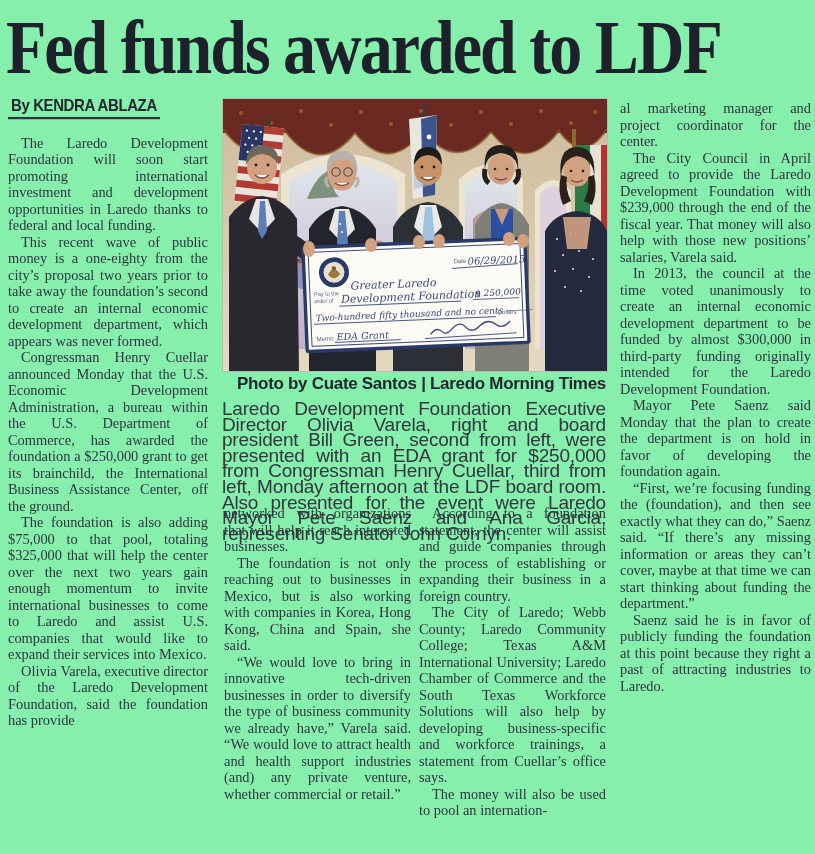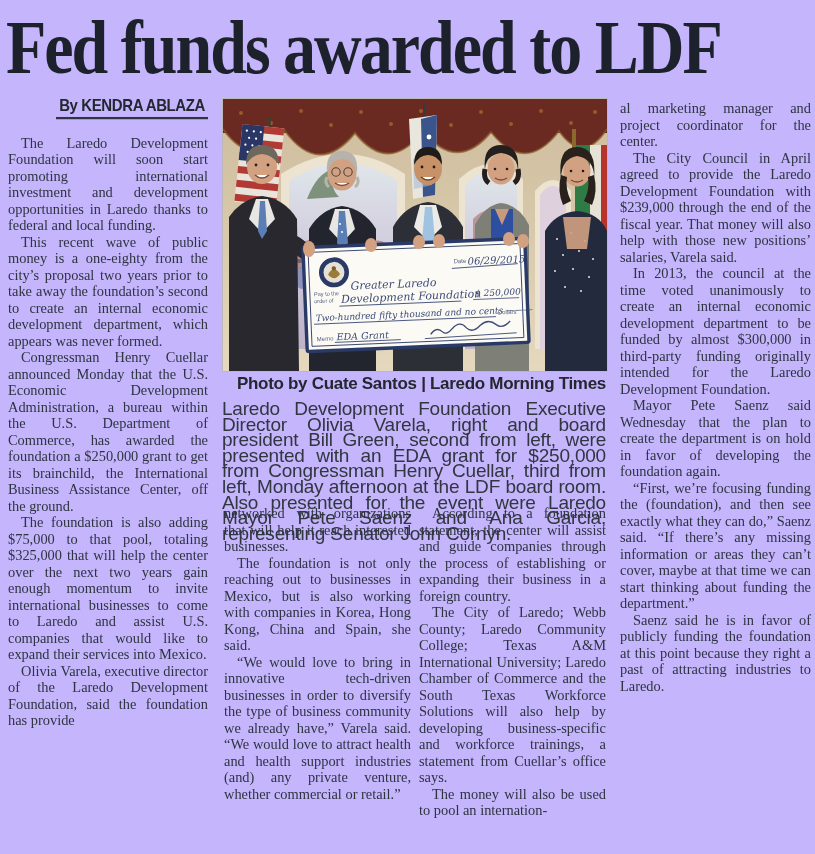--- a/index.html
+++ b/index.html
@@ -1,34 +1,34 @@
 <!DOCTYPE html>
 <html><head>
 <meta charset="utf-8">
 <style>
   html,body{margin:0;padding:0;background:#ffffff;}
   .page{
-    position:relative;width:815px;height:854px;background:#c4b5fd;
+    position:relative;width:815px;height:854px;background:#86efac;
     font-family:"Liberation Serif",serif;color:#2e3440;overflow:hidden;
   }
   .headline{
     position:absolute;left:6px;top:0px;width:806px;
     font-family:"Liberation Serif",serif;font-weight:bold;
     font-size:66px;letter-spacing:-2px;color:#1d212b;white-space:nowrap;
     transform:scaleY(1.14);transform-origin:top left;line-height:84px;
   }
   .col{position:absolute;text-align:justify;font-size:14.4px;line-height:16.5px;color:#2e3440;}
   .col p{margin:0;text-indent:13px;}
   .col p.noindent{text-indent:0;}
   .col p.tagline{font-style:italic;}
   .col1{left:8px;top:98px;width:200px;}
   .col2{left:224px;top:505px;width:187px;}
   .col3{left:419px;top:505px;width:187px;}
   .col4{left:620px;top:100px;width:191px;}
-  .byline-block{text-align:right;font-family:"Liberation Sans",sans-serif;margin-bottom:17px;}
+  .byline-block{text-align:left;font-family:"Liberation Sans",sans-serif;margin-bottom:17px;}
   .byline-author{
     display:inline-block;font-weight:bold;font-size:15px;letter-spacing:-0.4px;
     color:#23272f;border-bottom:2px solid #2e3440;padding:0 3px 1px;
     transform:scaleY(1.12);transform-origin:center;
   }
   .byline-pub{font-size:12.6px;letter-spacing:-0.3px;color:#23272f;margin-top:3px;transform:scaleY(1.05);}
   .photo-frame{position:absolute;left:222px;top:98px;width:384px;}
   .photo-frame svg{display:block;border:1px solid #b9b9b9;}
   .credit{
     font-family:"Liberation Sans",sans-serif;font-weight:bold;font-size:17px;
@@ -277,18 +277,18 @@
   <div class="col col3">
     <p>According to a foundation statement, the center will assist and guide companies through the process of establishing or expanding their business in a foreign country.</p>
     <p>The City of Laredo; Webb County; Laredo Community College; Texas A&amp;M International University; Laredo Chamber of Commerce and the South Texas Workforce Solutions will also help by developing business-specific and workforce trainings, a statement from Cuellar’s office says.</p>
     <p>The money will also be used to pool an internation-</p>
   </div>
 
   <div class="col col4">
     <p class="noindent">al marketing manager and project coordinator for the center.</p>
     <p>The City Council in April agreed to provide the Laredo Development Foundation with $239,000 through the end of the fiscal year. That money will also help with those new positions’ salaries, Varela said.</p>
     <p>In 2013, the council at the time voted unanimously to create an internal economic development department to be funded by almost $300,000 in third-party funding originally intended for the Laredo Development Foundation.</p>
-    <p>Mayor Pete Saenz said Wednesday that the plan to create the department is on hold in favor of developing the foundation again.</p>
+    <p>Mayor Pete Saenz said Monday that the plan to create the department is on hold in favor of developing the foundation again.</p>
     <p>“First, we’re focusing funding the (foundation), and then see exactly what they can do,” Saenz said. “If there’s any missing information or areas they can’t cover, maybe at that time we can start thinking about funding the department.”</p>
     <p>Saenz said he is in favor of publicly funding the foundation at this point because they right a past of attracting industries to Laredo.</p>
   </div>
 
 </div>
 
 </body></html>

